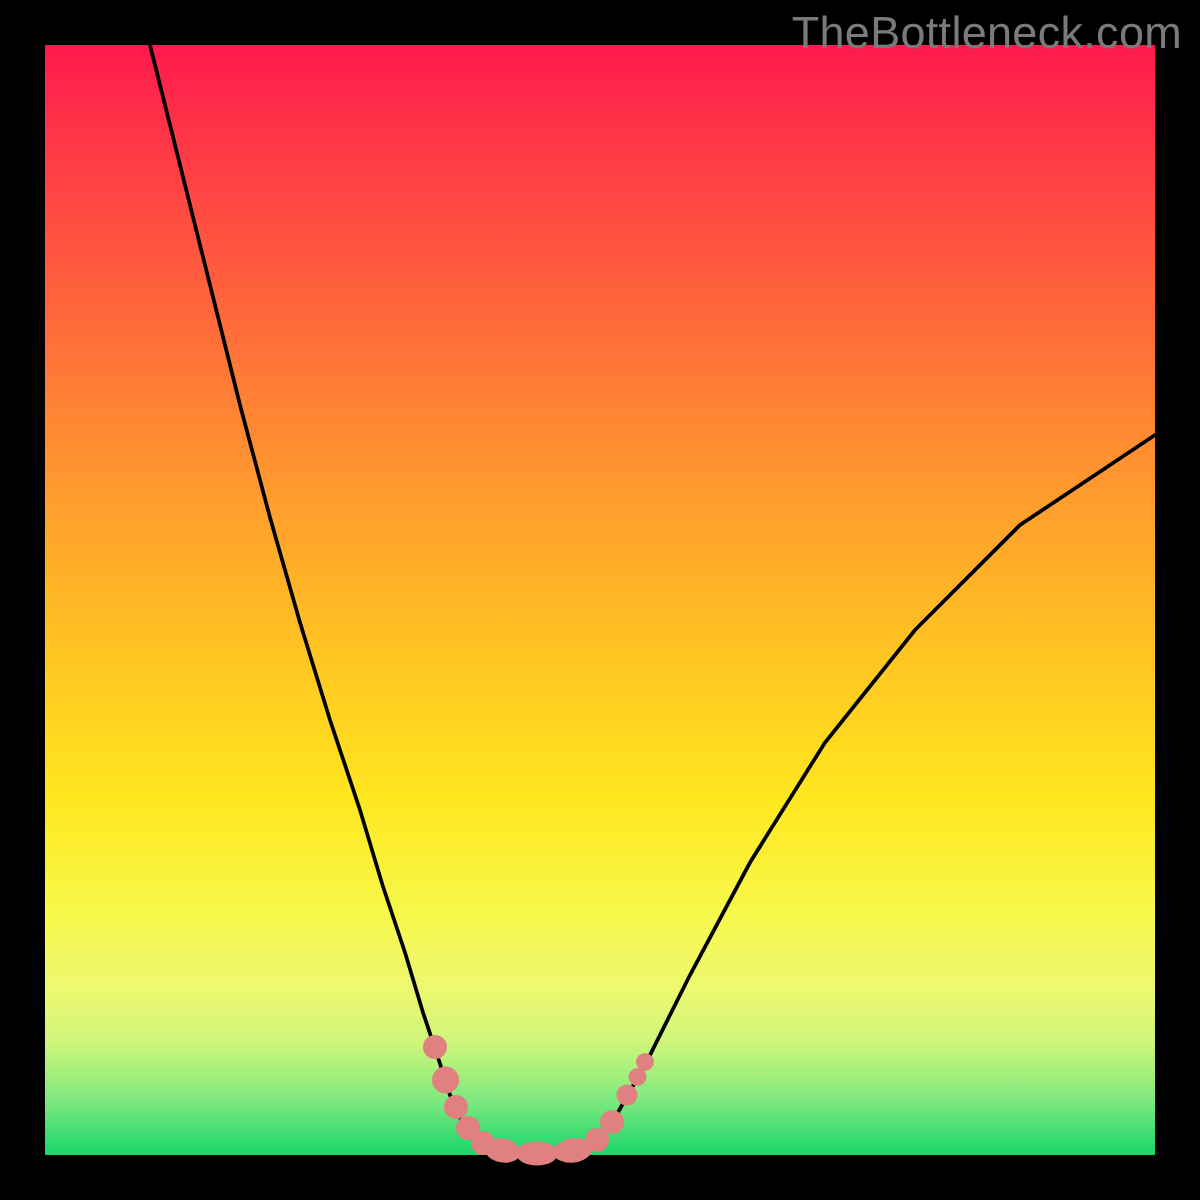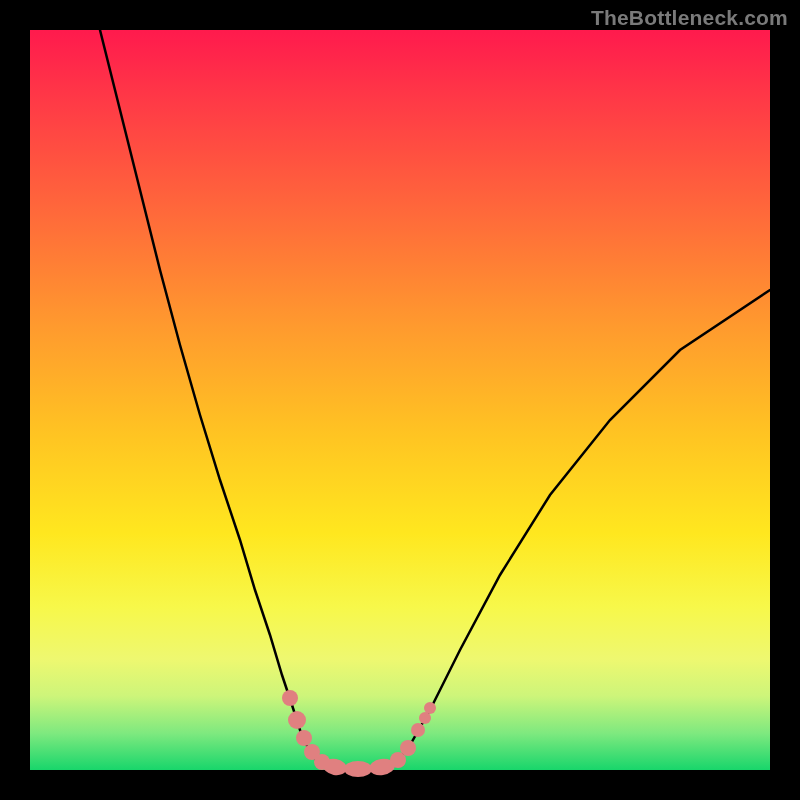--- a/index.html
+++ b/index.html
@@ -36,24 +36,23 @@
       #eef870 85%,
       #cdf57a 90%,
       #7fe97f 95%,
       #18d66b 100%);
   }
   .watermark {
     position: absolute;
     top: 6px;
     right: 12px;
     color: #7a7a7a;
-    font-size: 21px;
+    font-size: 30px;
     letter-spacing: 0.2px;
     user-select: none;
-    font-weight: bold;
   }
   svg.curves {
     position: absolute;
     left: 0;
     top: 0;
     width: 740px;
     height: 740px;
     overflow: visible;
   }
   .curve {

